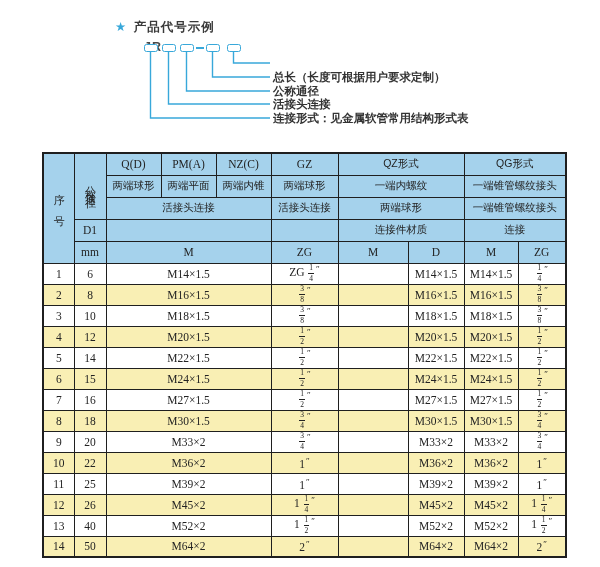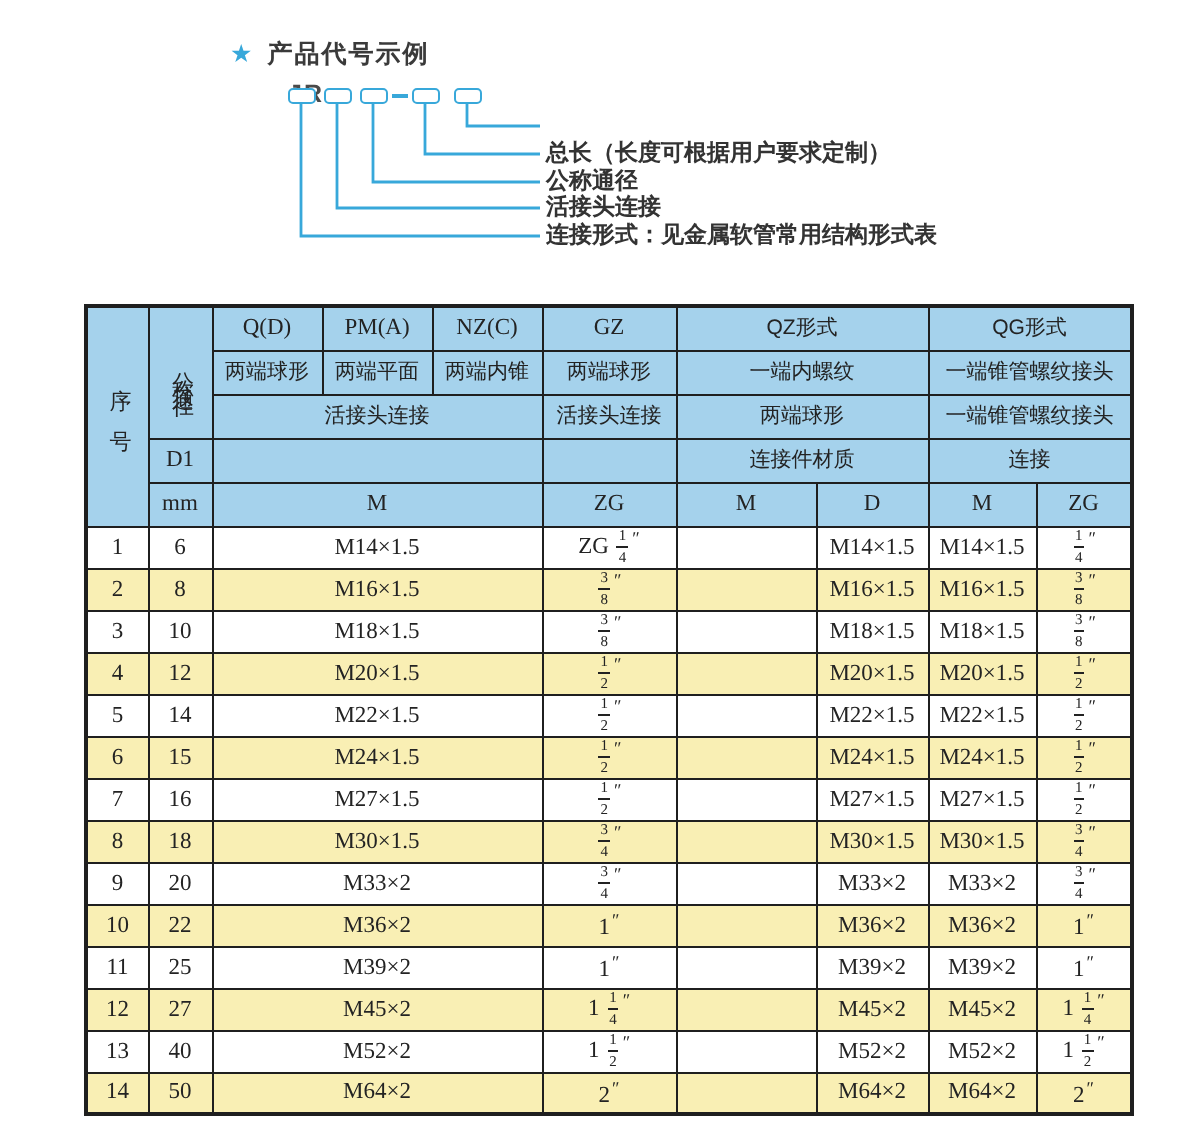--- a/index.html
+++ b/index.html
@@ -242,21 +242,21 @@
             <td>25</td>
             <td colspan="3">M39×2</td>
             <td>1<span class="inch">″</span></td>
             <td></td>
             <td>M39×2</td>
             <td>M39×2</td>
             <td>1<span class="inch">″</span></td>
           </tr>
           <tr class="alt">
             <td>12</td>
-            <td>27</td>
+            <td>26</td>
             <td colspan="3">M45×2</td>
             <td>1 <span class="frac"><span class="n">1</span><span class="d">4</span></span><span class="inch">″</span></td>
             <td></td>
             <td>M45×2</td>
             <td>M45×2</td>
             <td>1 <span class="frac"><span class="n">1</span><span class="d">4</span></span><span class="inch">″</span></td>
           </tr>
           <tr>
             <td>13</td>
             <td>40</td>

